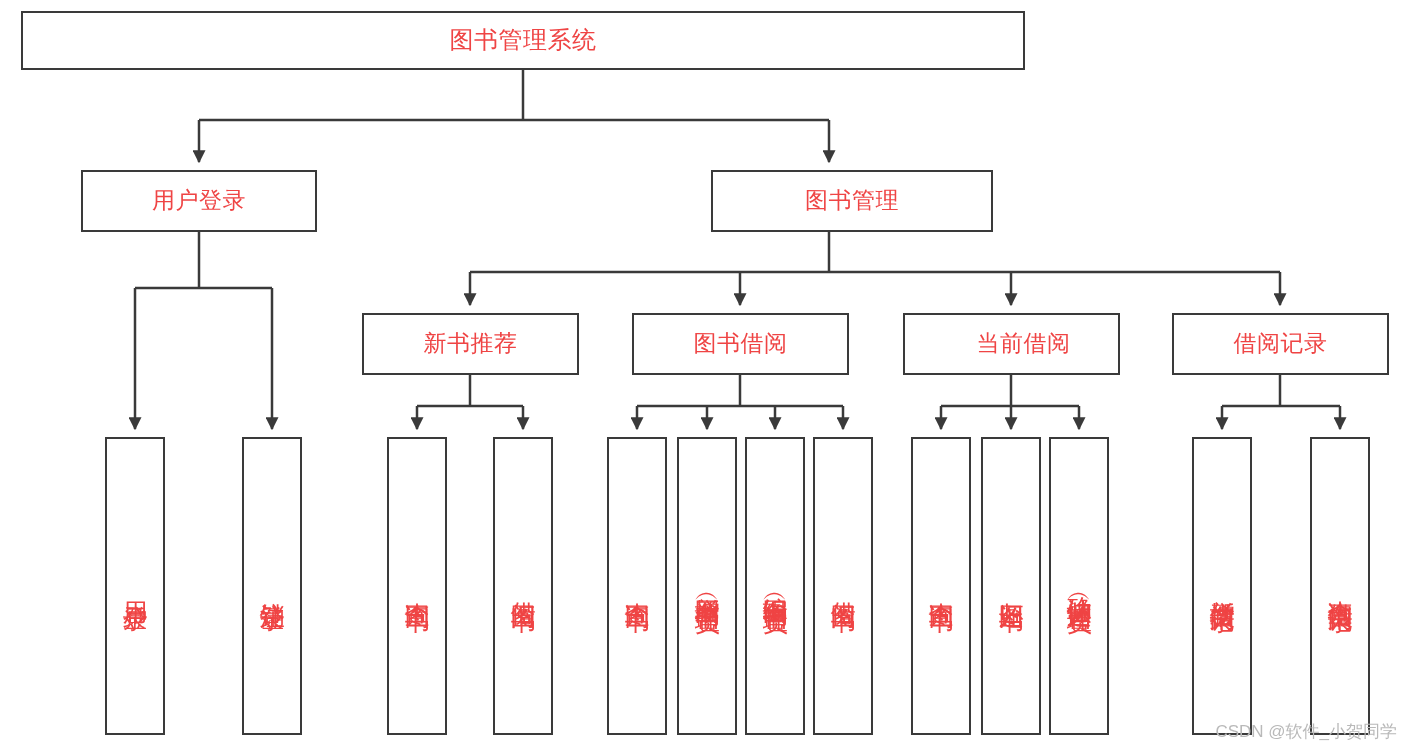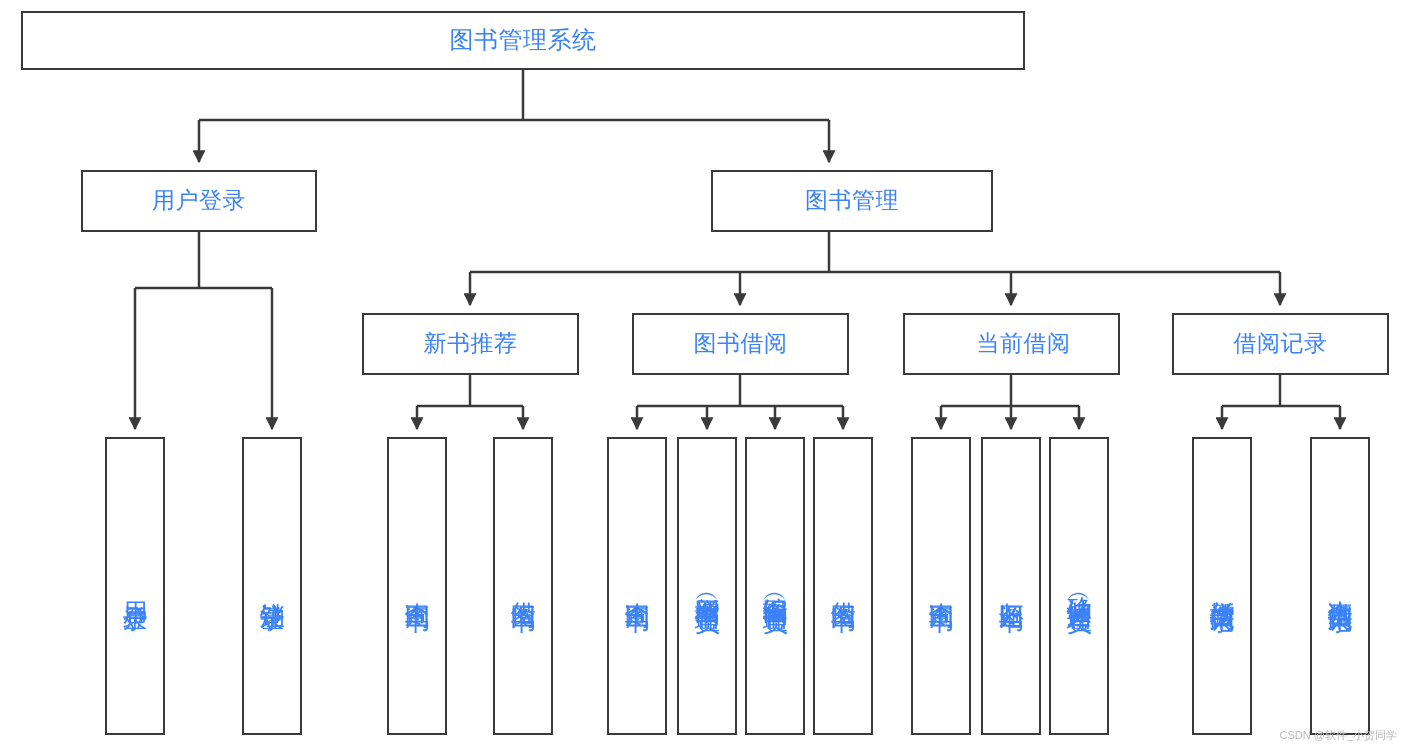--- a/index.html
+++ b/index.html
@@ -26,21 +26,21 @@
     pointer-events: none;
   }
   .node {
     position: absolute;
     box-sizing: border-box;
     border: 2.5px solid #3a3a3a;
     background: #ffffff;
     display: flex;
     align-items: center;
     justify-content: center;
-    color: #3b82f6;
+    color: #ef4444;
     z-index: 2;
   }
   .node .lbl {
     display: block;
     text-align: center;
     line-height: 1.18;
     letter-spacing: 0.5px;
   }
   
   .node.h { }
@@ -61,21 +61,21 @@
     font-size: 25px;
     line-height: 1.02;
     letter-spacing: 2px;
     white-space: nowrap;
     max-height: 100%;
   }
   .watermark {
     position: absolute;
     right: 8px;
     bottom: 4px;
-    font-size: 11px;
+    font-size: 17px;
     color: #b9b9b9;
     z-index: 3;
     white-space: nowrap;
     font-family: "Liberation Sans", "DejaVu Sans", sans-serif;
   }
 </style>
 </head>
 <body>
 
 <div id="canvas">

